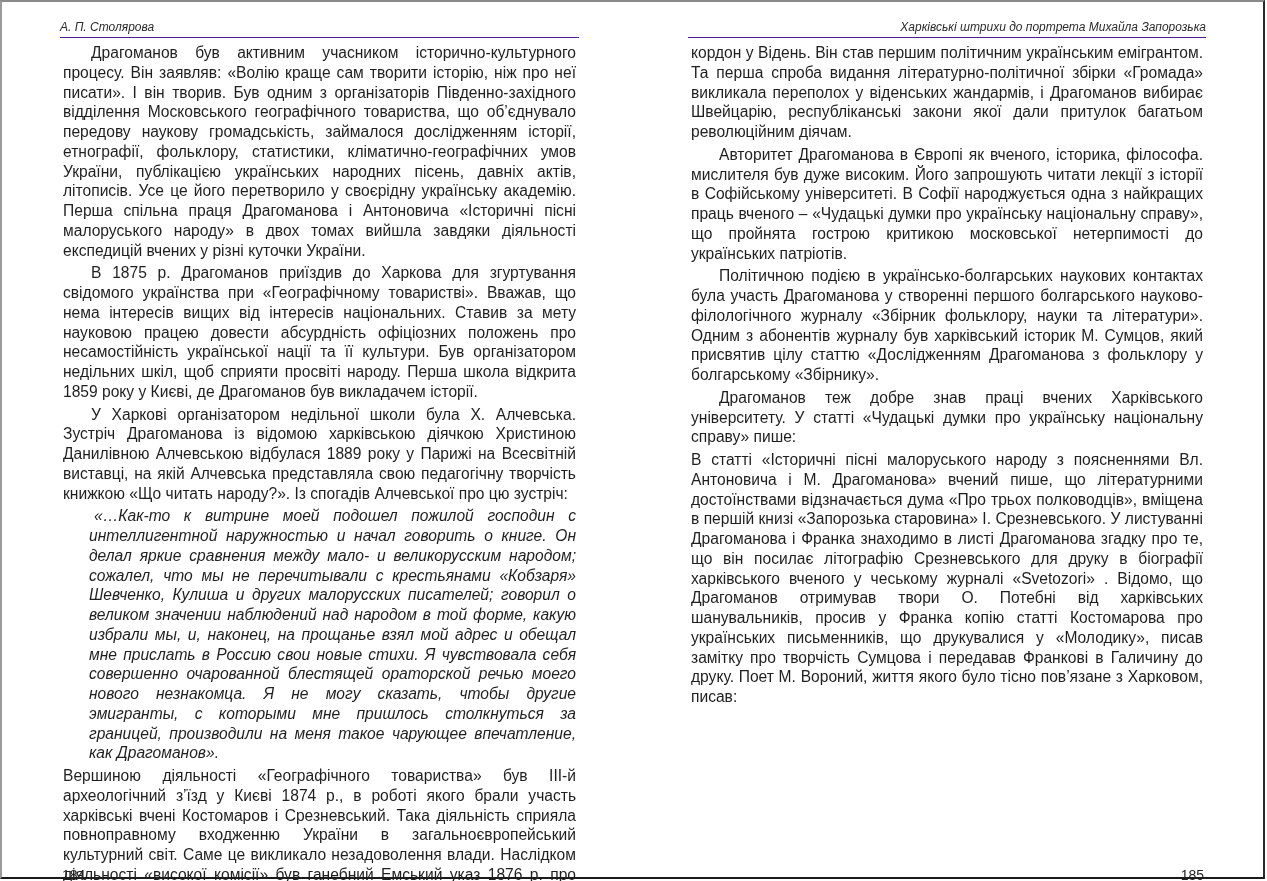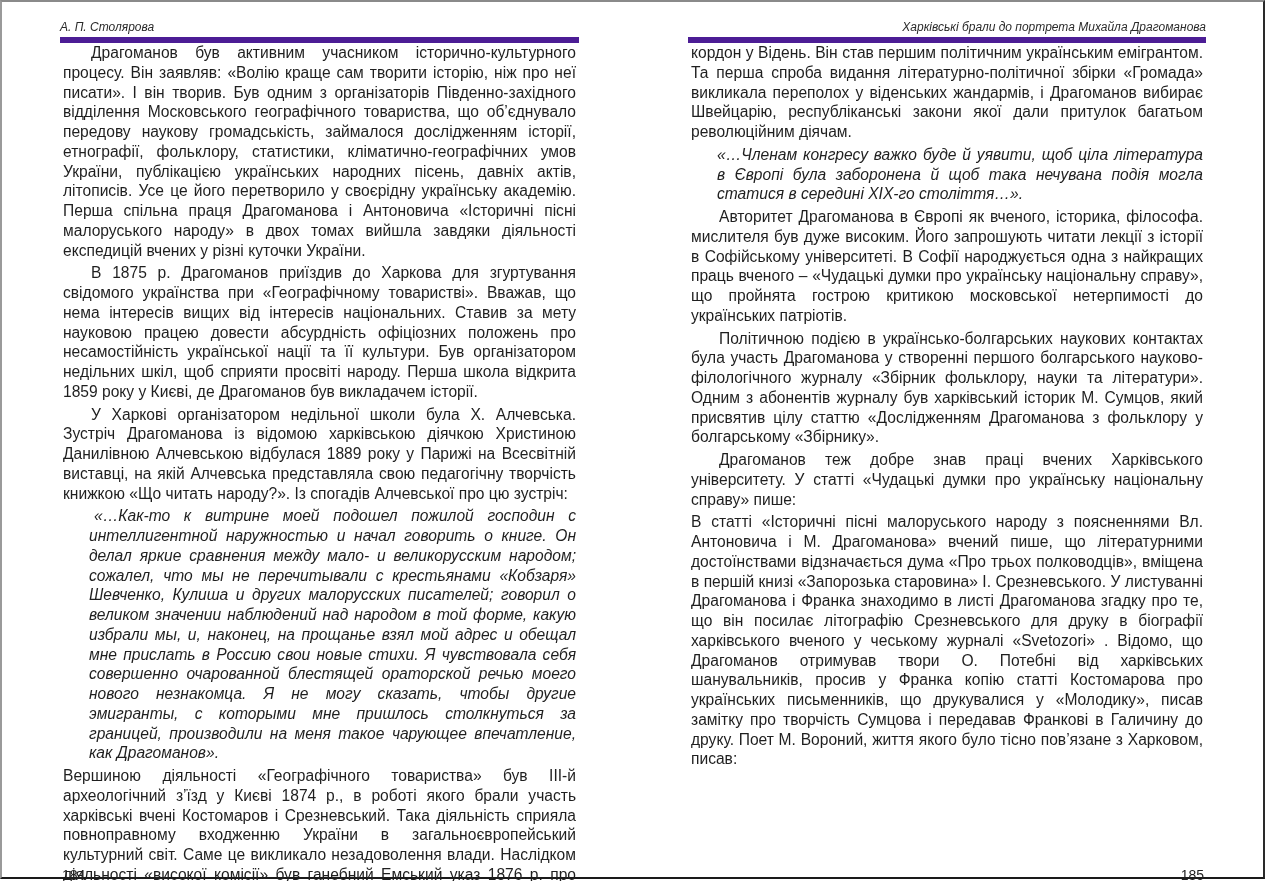--- a/index.html
+++ b/index.html
@@ -1,21 +1,21 @@
 <!DOCTYPE html>
 <html><head>
 <meta charset="utf-8">
 <style>
   html, body { margin: 0; padding: 0; background: #ffffff; }
   body { width: 1267px; height: 881px; position: relative; overflow: hidden; font-family: "Liberation Sans", sans-serif; color: #1f1f1f; }
   .frame { position: absolute; left: 0; top: 0; width: 1265px; height: 879px; border-top: 2px solid #8a8a8a; border-left: 2px solid #9a9a9a; border-right: 2px solid #2a2a2a; border-bottom: 2px solid #1a1a1a; box-sizing: border-box; }
   .page { position: absolute; top: 0; height: 881px; }
   .page.left { left: 60px; width: 519px; }
   .page.right { left: 688px; width: 518px; }
-  .running-head { position: absolute; top: 20px; left: 0; right: 0; font-size: 12px; font-style: italic; color: #2a2a2a; padding-bottom: 3px; border-bottom: 6px solid #4c1d95; line-height: 14px; }
+  .running-head { position: absolute; top: 20px; left: 0; right: 0; font-size: 12px; font-style: italic; color: #2a2a2a; padding-bottom: 3px; border-bottom: 1px solid #4c1d95; line-height: 14px; }
   .page.right .running-head { text-align: right; }
   .body { position: absolute; top: 40px; left: 0; right: 0; font-size: 15.6px; line-height: 19.75px; text-align: justify; }
   .body p { margin: 3px; }
   .body p.ind { text-indent: 28px; }
   .body p.quote { font-style: italic; padding-left: 26px; }
   .body p.quote.first-ind { text-indent: 5px; }
   .folio { position: absolute; top: 849px; font-size: 14px; color: #1f1f1f; margin-top: 18px; }
   .page.left .folio { left: 2px; }
   .page.right .folio { right: 2px; }
 </style>
@@ -30,24 +30,23 @@
     <p class="ind">Драгоманов був активним учасником історично-культурного процесу. Він заявляв: «Волію краще сам творити історію, ніж про неї писати». І він творив. Був одним з організаторів Південно-західного відділення Московського географічного товариства, що об’єднувало передову наукову громадськість, займалося дослідженням історії, етнографії, фольклору, статистики, кліматично-географічних умов України, публікацією українських народних пісень, давніх актів, літописів. Усе це його перетворило у своєрідну українську академію. Перша спільна праця Драгоманова і Антоновича «Історичні пісні малоруського народу» в двох томах вийшла завдяки діяльності експедицій вчених у різні куточки України.</p>
     <p class="ind">В 1875 р. Драгоманов приїздив до Харкова для згуртування свідомого українства при «Географічному товаристві». Вважав, що нема інтересів вищих від інтересів національних. Ставив за мету науковою працею довести абсурдність офіціозних положень про несамостійність української нації та її культури. Був організатором недільних шкіл, щоб сприяти просвіті народу. Перша школа відкрита 1859 року у Києві, де Драгоманов був викладачем історії.</p>
     <p class="ind">У Харкові організатором недільної школи була Х. Алчевська. Зустріч Драгоманова із відомою харківською діячкою Христиною Данилівною Алчевською відбулася 1889 року у Парижі на Всесвітній виставці, на якій Алчевська представляла свою педагогічну творчість книжкою «Що читать народу?». Із спогадів Алчевської про цю зустріч:</p>
     <p class="quote first-ind">«…Как-то к витрине моей подошел пожилой господин с интеллигентной наружностью и начал говорить о книге. Он делал яркие сравнения между мало- и великорусским народом; сожалел, что мы не перечитывали с крестьянами «Кобзаря» Шевченко, Кулиша и других малорусских писателей; говорил о великом значении наблюдений над народом в той форме, какую избрали мы, и, наконец, на прощанье взял мой адрес и обещал мне прислать в Россию свои новые стихи. Я чувствовала себя совершенно очарованной блестящей ораторской речью моего нового незнакомца. Я не могу сказать, чтобы другие эмигранты, с которыми мне пришлось столкнуться за границей, производили на меня такое чарующее впечатление, как Драгоманов».</p>
     <p>Вершиною діяльності «Географічного товариства» був ІІІ-й археологічний з’їзд у Києві 1874 р., в роботі якого брали участь харківські вчені Костомаров і Срезневський. Така діяльність сприяла повноправному входженню України в загальноєвропейський культурний світ. Саме це викликало незадоволення влади. Наслідком діяльності «високої комісії» був ганебний Емський указ 1876 р. про заборону українського друкованого слова. «Географічне товариство» закрите, Драгоманова звільнили з викладацької роботи в Київському університеті, перед ним виникла загроза висилки до Сибіру. Але йому за допомогою друзів вдалося вчасно емігрувати за</p>
   </div>
   <div class="folio">184</div>
 </div>
 
 <div class="page right">
-  <div class="running-head">Харківські брали до портрета Михайла Драгоманова</div>
+  <div class="running-head">Харківські штрихи до портрета Михайла Запорозька</div>
   <div class="body">
     <p>кордон у Відень. Він став першим політичним українським емігрантом. Та перша спроба видання літературно-політичної збірки «Громада» викликала переполох у віденських жандармів, і Драгоманов вибирає Швейцарію, республіканські закони якої дали притулок багатьом революційним діячам.</p>
-    <p class="quote">«…Членам конгресу важко буде й уявити, щоб ціла література в Європі була заборонена й щоб така нечувана подія могла статися в середині XIX-го століття…».</p>
     <p class="ind">Авторитет Драгоманова в Європі як вченого, історика, філософа. мислителя був дуже високим. Його запрошують читати лекції з історії в Софійському університеті. В Софії народжується одна з найкращих праць вченого – «Чудацькі думки про українську національну справу», що пройнята гострою критикою московської нетерпимості до українських патріотів.</p>
     <p class="ind">Політичною подією в українсько-болгарських наукових контактах була участь Драгоманова у створенні першого болгарського науково-філологічного журналу «Збірник фольклору, науки та літератури». Одним з абонентів журналу був харківський історик М. Сумцов, який присвятив цілу статтю «Дослідженням Драгоманова з фольклору у болгарському «Збірнику».</p>
     <p class="ind">Драгоманов теж добре знав праці вчених Харківського університету. У статті «Чудацькі думки про українську національну справу» пише:</p>
     <p>В статті «Історичні пісні малоруського народу з поясненнями Вл. Антоновича і М. Драгоманова» вчений пише, що літературними достоїнствами відзначається дума «Про трьох полководців», вміщена в першій книзі «Запорозька старовина» І. Срезневського. У листуванні Драгоманова і Франка знаходимо в листі Драгоманова згадку про те, що він посилає літографію Срезневського для друку в біографії харківського вченого у чеському журналі «Svetozori» . Відомо, що Драгоманов отримував твори О. Потебні від харківських шанувальників, просив у Франка копію статті Костомарова про українських письменників, що друкувалися у «Молодику», писав замітку про творчість Сумцова і передавав Франкові в Галичину до друку. Поет М. Вороний, життя якого було тісно пов’язане з Харковом, писав:</p>
 
   </div>
   <div class="folio">185</div>
 </div>
 
 </body></html>

